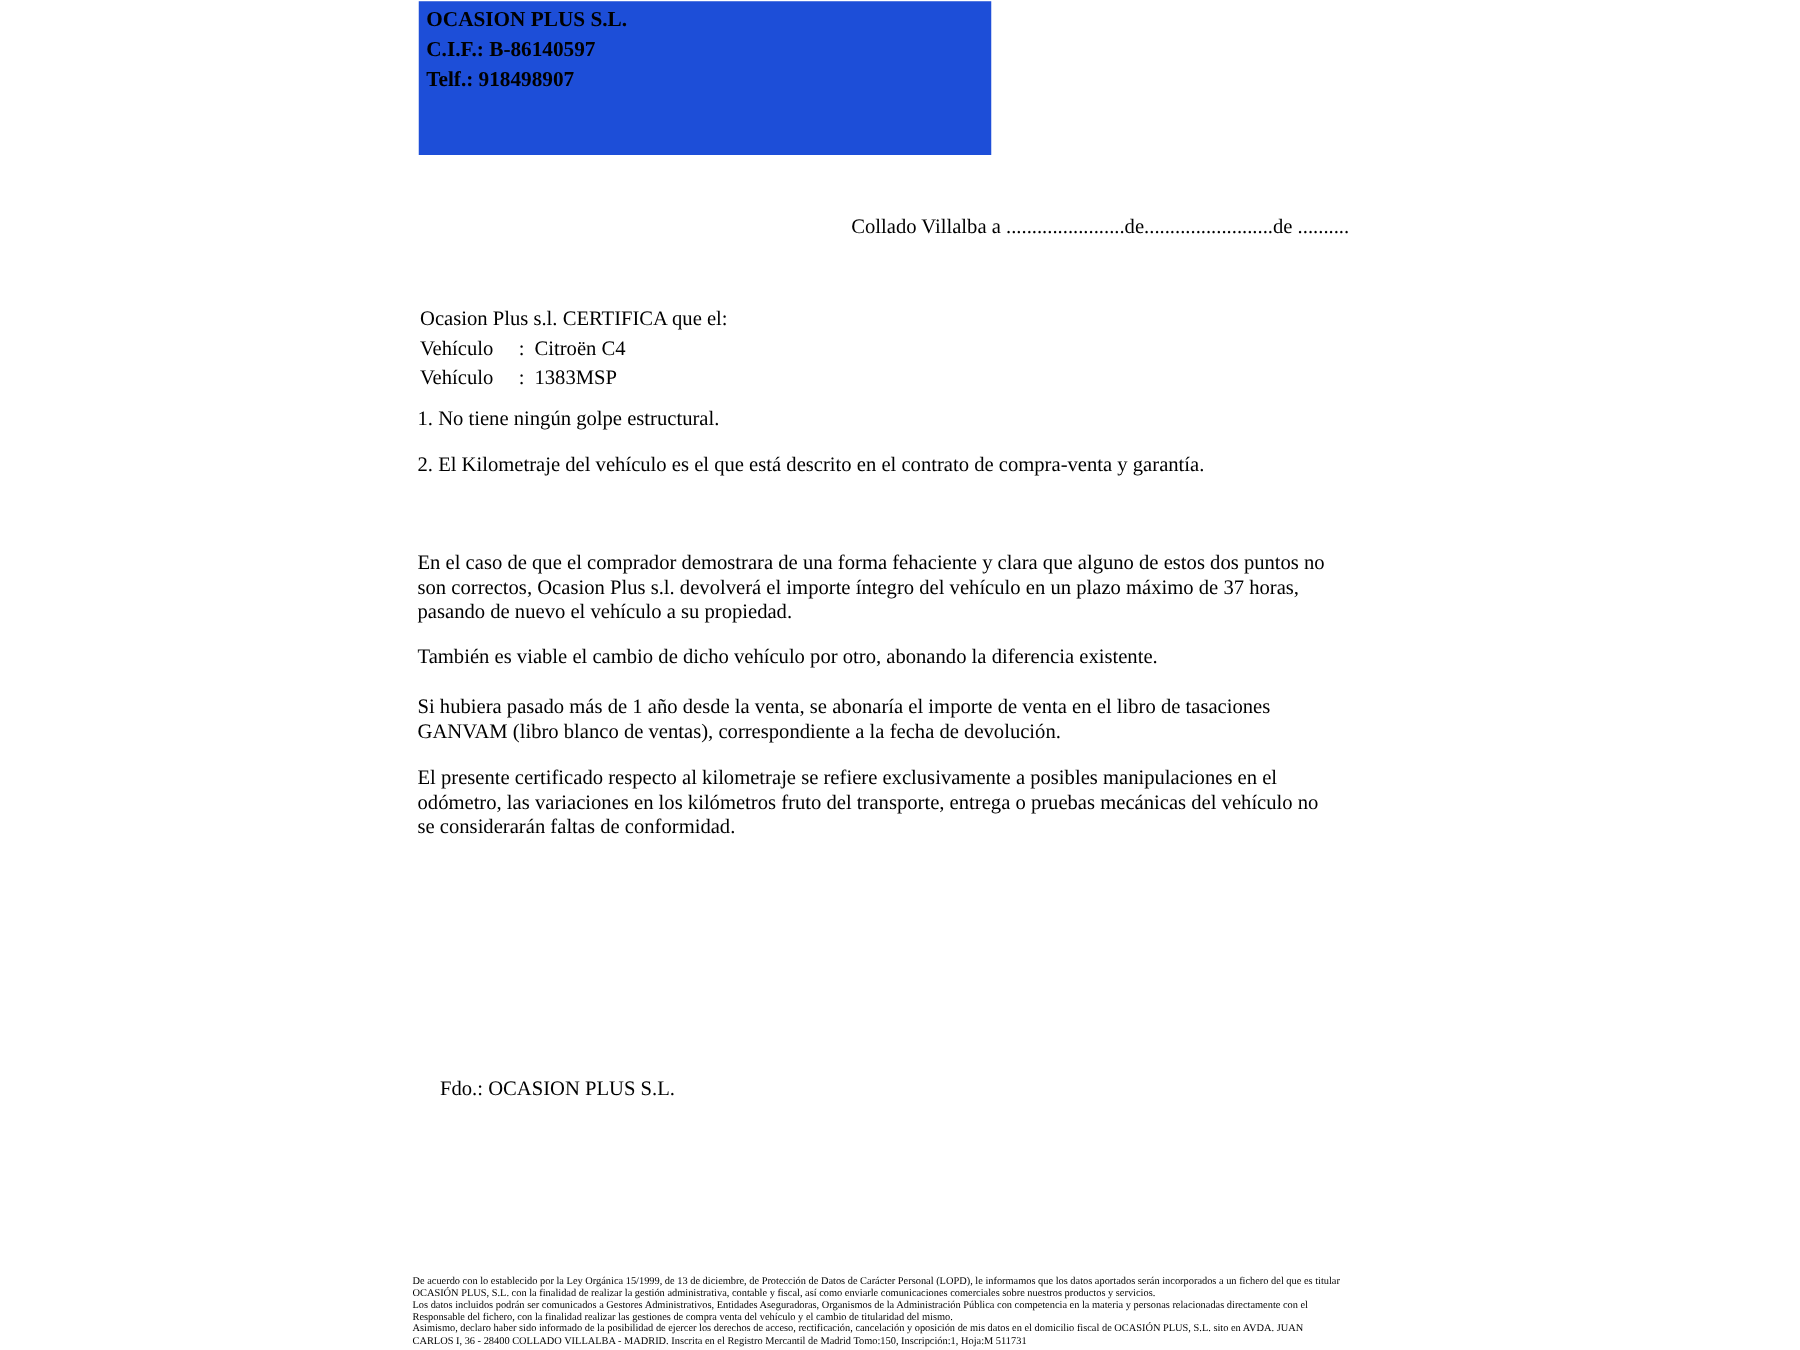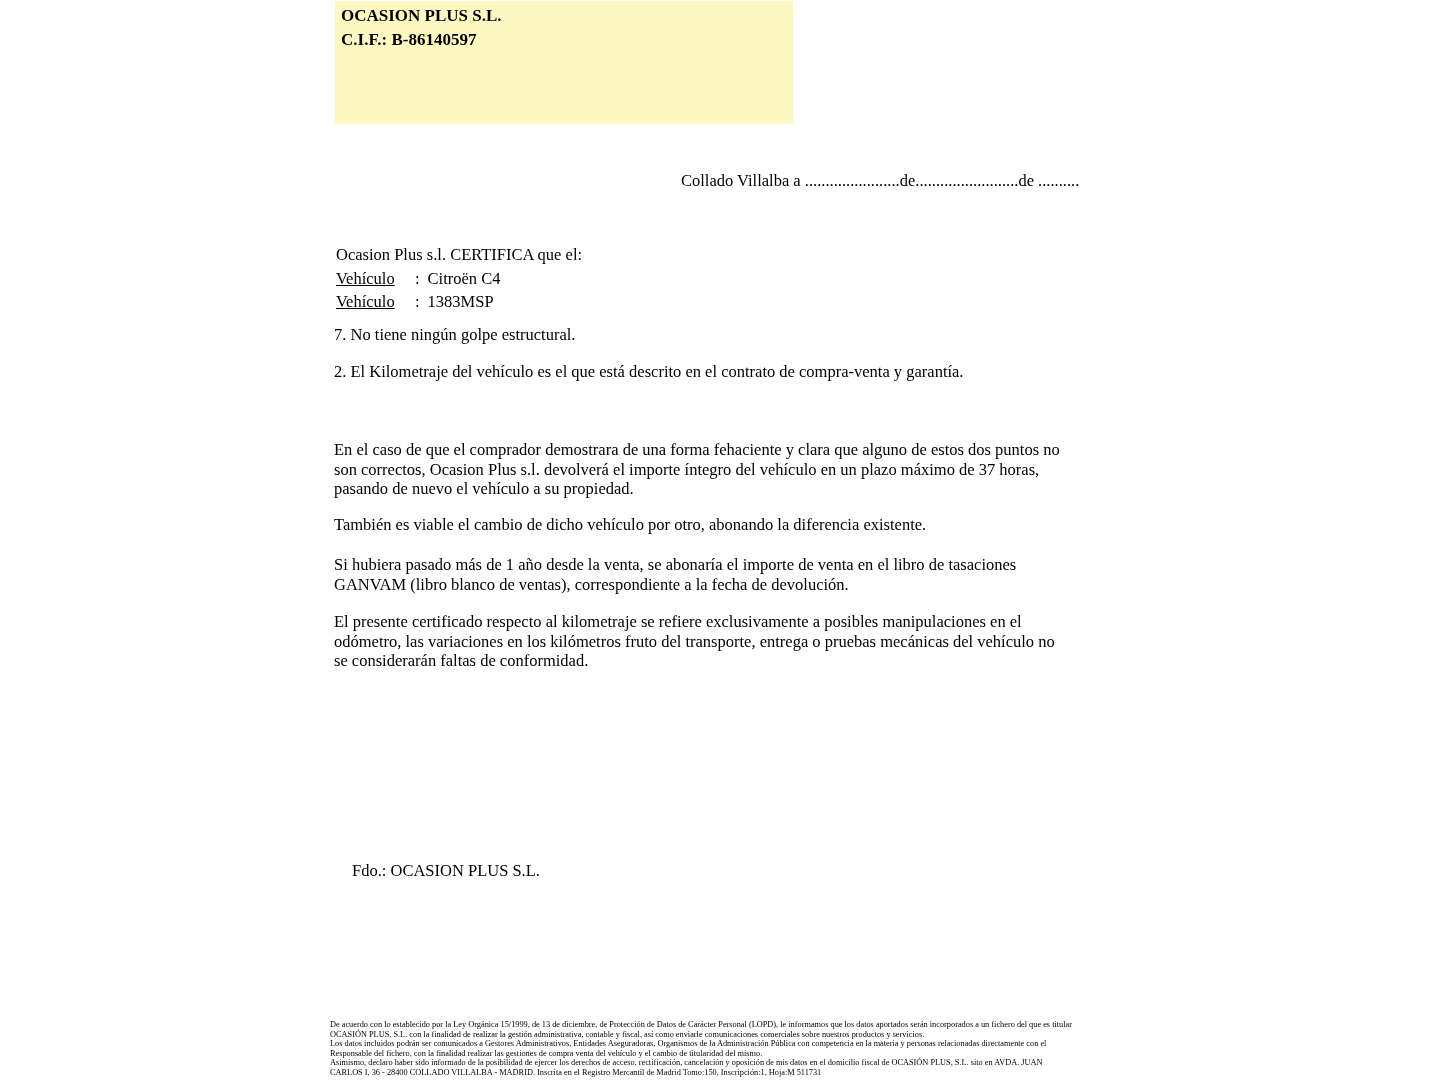--- a/index.html
+++ b/index.html
@@ -14,21 +14,21 @@
     font-family: "Liberation Serif", serif;
     color: #000000;
     overflow: hidden;
   }
   .header-box {
     position: absolute;
     left: 335px;
     top: 1px;
     width: 452px;
     height: 120px;
-    background: #fef9c3;
+    background: #1d4ed8;
     padding: 3px 0 0 6px;
     font-weight: bold;
     font-size: 17px;
     line-height: 24px;
     white-space: nowrap;
   }
   .header-line { display: block; }
   .date-line {
     position: absolute;
     left: 681px;
@@ -42,21 +42,21 @@
     top: 213px;
     font-size: 16.5px;
     line-height: 23.7px;
     white-space: nowrap;
     margin-top: 30px;
   }
   .field-label {
     display: inline-block;
     width: 79px;
   }
-  .underlined { text-decoration: underline; }
+  .underlined { }
   .field-sep { margin-right: 8px; }
   .numbered-item {
     position: absolute;
     left: 334px;
     font-size: 16.5px;
     white-space: nowrap;
   }
   .item-1 { top: 325px; }
   .item-2 { top: 362px; }
   .para {
@@ -89,35 +89,36 @@
   }
 </style>
 </head>
 <body>
 
 <div>
 
   <div class="header-box">
     <span class="header-line">OCASION PLUS S.L.</span>
     <span class="header-line">C.I.F.: B-86140597</span>
+    <span class="header-line">Telf.: 918498907</span>
   </div>
 
   <div class="date-line">Collado Villalba a .......................de.........................de ..........</div>
 
   <div class="certify-block">
     <div>Ocasion Plus s.l. CERTIFICA que el:</div>
     <div>
       <span class="field-label"><span class="underlined">Vehículo</span></span><span class="field-sep">:</span><span>Citroën C4</span>
     </div>
     <div>
       <span class="field-label"><span class="underlined">Vehículo</span></span><span class="field-sep">:</span><span>1383MSP</span>
     </div>
   </div>
 
-  <div class="numbered-item item-1">7. No tiene ningún golpe estructural.</div>
+  <div class="numbered-item item-1">1. No tiene ningún golpe estructural.</div>
   <div class="numbered-item item-2">2. El Kilometraje del vehículo es el que está descrito en el contrato de compra-venta y garantía.</div>
 
   <div class="para para-1">En el caso de que el comprador demostrara de una forma fehaciente y clara que alguno de estos dos puntos no
 son correctos, Ocasion Plus s.l. devolverá el importe íntegro del vehículo en un plazo máximo de 37 horas,
 pasando de nuevo el vehículo a su propiedad.</div>
   <div class="para para-2">También es viable el cambio de dicho vehículo por otro, abonando la diferencia existente.</div>
   <div class="para para-3">Si hubiera pasado más de 1 año desde la venta, se abonaría el importe de venta en el libro de tasaciones
 GANVAM (libro blanco de ventas), correspondiente a la fecha de devolución.</div>
   <div class="para para-4">El presente certificado respecto al kilometraje se refiere exclusivamente a posibles manipulaciones en el
 odómetro, las variaciones en los kilómetros fruto del transporte, entrega o pruebas mecánicas del vehículo no

